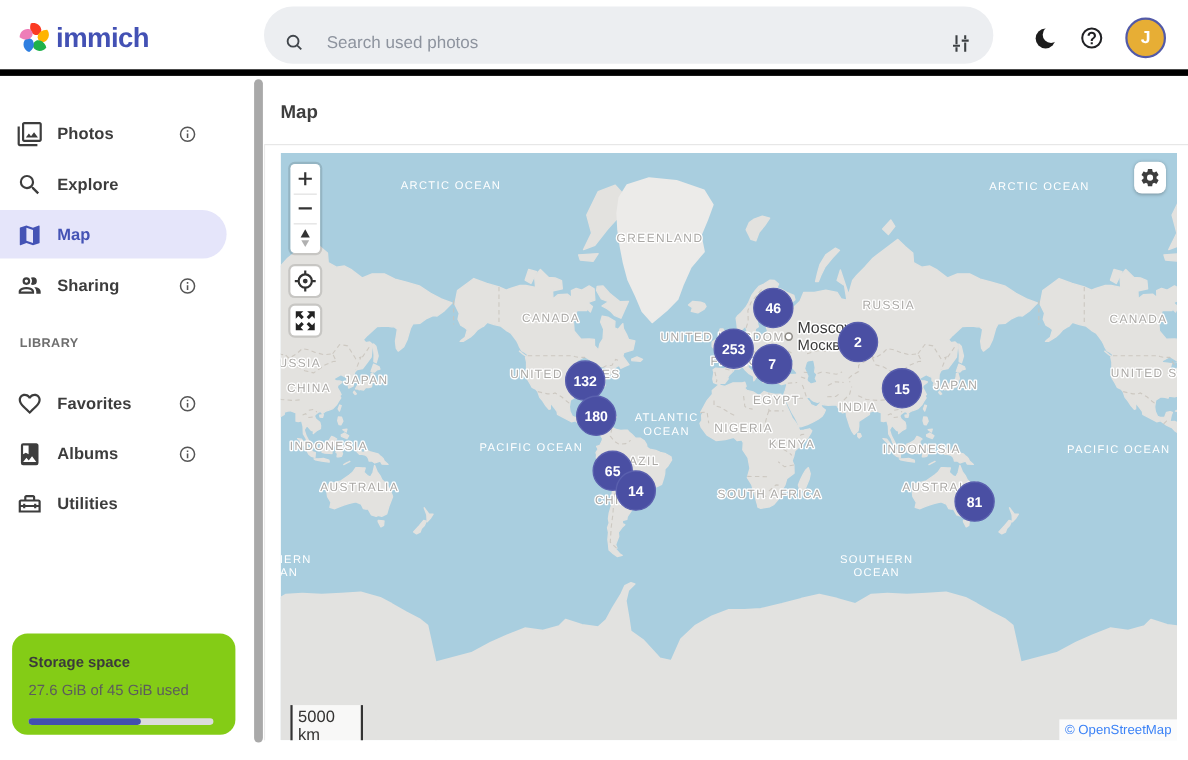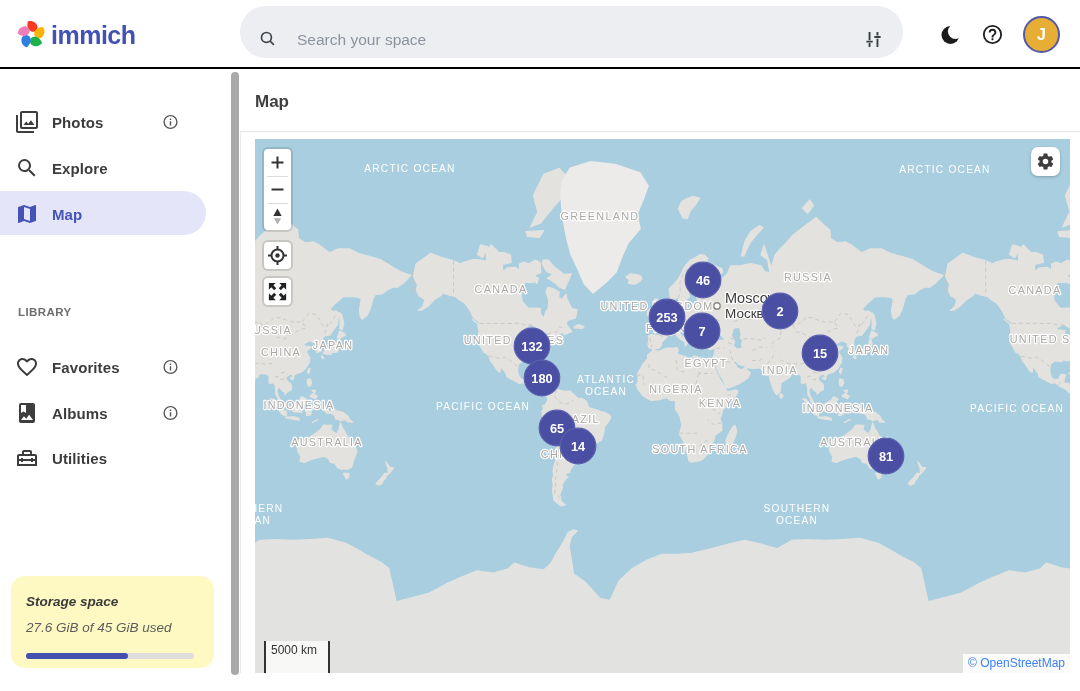--- a/index.html
+++ b/index.html
@@ -1,41 +1,41 @@
 <!DOCTYPE html>
 <html><head>
 <meta charset="utf-8">
 <style>
   * { margin:0; padding:0; box-sizing:border-box; }
   html,body { width:1080px; height:691px; background:#fff; overflow:hidden;
     font-family:"Liberation Sans", sans-serif; }
   
   #nav { position:absolute; left:0; top:0; width:1080px; height:69px; background:#fff;
-    border-bottom:2px solid #000000; }
+    border-bottom:6px solid #000000; }
   #logotxt { position:absolute; left:51px; top:21px; font-size:25px; font-weight:bold;
     color:#4351b4; letter-spacing:-0.5px; }
   #search { position:absolute; left:240px; top:6px; width:663px; height:52px;
     background:#eceef1; border-radius:26px; }
   #search .ph { position:absolute; left:57px; top:25px; font-size:15.5px; color:#8d939e; }
   #avatar { position:absolute; left:1023px; top:16px; width:37px; height:37px; border-radius:50%;
     background:#e7ae35; border:2px solid #525aa8; color:#fff; font-size:16px; font-weight:bold;
     text-align:center; line-height:33px; }
   
   #side { position:absolute; left:0; top:70px; width:240px; height:621px; background:#fff; }
   .row { position:absolute; left:0; width:240px; height:46px; }
   .row .lbl { position:absolute; left:52px; top:50%; transform:translateY(-50%);
     font-size:15px; color:#3c3c3c; font-weight:600; letter-spacing:0.1px;}
   .row svg.ic { position:absolute; left:15px; top:50%; transform:translateY(-50%); }
   .row svg.info { position:absolute; left:162px; top:50%; transform:translateY(-50%); }
   #mappill { position:absolute; left:0; top:121px; width:206px; height:44px;
     background:#e5e5fa; border-radius:0 22px 22px 0; }
   #libhdr { position:absolute; left:18px; top:236px; font-size:11.5px; color:#6e6e6e;
     letter-spacing:0.4px; font-weight:600;}
   #storage { position:absolute; left:11px; top:506px; width:203px; height:92px;
-    background:#fef9c3; border-radius:14px;font-style:italic; }
+    background:#84cc16; border-radius:14px; }
   #storage .t1 { position:absolute; left:15px; top:18px; font-size:13.5px; font-weight:bold; color:#3b3b3b;}
   #storage .t2 { position:absolute; left:15px; top:44px; font-size:13.5px; color:#5c5c5c;}
   #storage .track { position:absolute; left:15px; top:77px; width:168px; height:6px;
     background:#dcdcdc; border-radius:3px;}
   #storage .fill { position:absolute; left:0; top:0; width:102px; height:6px;
     background:#4250af; border-radius:3px;}
   #sbar { position:absolute; left:231px; top:72px; width:8px; height:603px;
     background:#a9a9a9; border-radius:4px; }
   
   #hline { position:absolute; left:240px; top:131px; width:840px; height:1px; background:#e5e5e5;}
@@ -45,21 +45,21 @@
   #map { position:absolute; left:255px; top:139px; width:815px; height:534px; overflow:hidden; }
   .mbtn { position:absolute; background:#fff; box-shadow:0 0 0 2px rgba(0,0,0,0.12); border-radius:4px;}
   #zoomgrp { left:9px; top:10px; width:27px; height:81px; }
   #zoomgrp .sep { position:absolute; left:3px; width:21px; height:1px; background:#ddd;}
   #locate { left:9px; top:103px; width:27px; height:27px; }
   #fullscr { left:9px; top:139px; width:27px; height:27px; }
   #gear { left:776px; top:8px; width:29px; height:29px; border-radius:7px;
     box-shadow:0 1px 3px rgba(0,0,0,0.25);}
   #scale { position:absolute; left:9px; top:502px; width:66px; height:38px;
     background:rgba(255,255,255,0.75); border:2px solid #333; border-top:none;
-    font-size:12px; color:#343332; padding:2px 0 0 5px;}
+    font-size:15px; color:#343332; padding:2px 0 0 5px;}
   #attrib { position:absolute; right:0px; top:515px; height:19px; background:rgba(255,255,255,0.85);
     font-size:12px; color:#3b82f6; padding:2px 5px 0 5px;}
 </style>
 </head>
 <body>
 <div id="map">
 <svg width="815" height="534" viewBox="255 139 815 534" style="position:absolute;left:0;top:0">
 <rect x="255" y="139" width="815" height="534" fill="#a9cedf"></rect>
 <g fill="#e3e2df" stroke="#e3e2df" stroke-width="1.2" stroke-linejoin="round">
 <path d="M121.6 349.7 L116.8 347.8 L115.9 344.6 L116.9 338.6 L116.2 336.2 L118.5 334.6 L127.0 335.4 L128.1 332.7 L128.3 330.0 L126.2 326.7 L122.8 325.6 L127.1 321.8 L130.2 321.8 L132.3 319.0 L135.1 317.8 L137.2 313.4 L140.3 312.4 L141.9 307.6 L141.9 304.7 L144.1 301.7 L145.7 305.2 L144.7 309.1 L146.2 310.4 L148.4 310.2 L150.8 311.7 L154.2 310.2 L157.7 310.4 L161.1 307.9 L161.0 304.1 L165.8 301.1 L164.5 297.4 L171.3 296.5 L174.6 295.4 L171.3 293.6 L166.1 294.5 L163.8 295.7 L161.4 293.0 L159.5 285.7 L166.0 278.2 L166.1 276.1 L162.7 277.2 L160.2 281.7 L158.0 285.7 L157.0 288.9 L156.4 293.3 L157.4 297.1 L154.8 298.8 L154.2 303.6 L151.6 305.7 L148.8 306.0 L147.5 302.5 L146.2 298.3 L145.6 296.5 L144.1 297.7 L141.7 300.3 L138.3 298.8 L137.8 293.3 L137.2 289.3 L138.6 287.0 L141.9 284.1 L146.0 279.3 L148.5 275.0 L151.4 268.6 L154.6 264.1 L157.9 260.4 L162.3 258.2 L168.1 254.6 L172.0 255.0 L175.7 258.2 L174.3 261.6 L178.8 263.3 L183.1 265.8 L189.6 268.6 L190.7 272.4 L186.8 275.4 L184.5 278.6 L181.4 280.3 L181.2 284.1 L183.6 282.4 L186.2 279.7 L189.0 279.7 L195.2 273.9 L198.6 265.8 L208.3 265.8 L218.6 263.7 L228.9 265.8 L232.6 271.7 L237.8 272.8 L235.6 259.5 L228.9 255.0 L231.9 245.4 L239.3 267.8 L243.0 255.0 L246.7 250.4 L254.1 242.9 L261.5 234.7 L273.3 225.6 L284.1 217.6 L291.0 224.3 L297.7 229.9 L298.4 238.6 L305.8 242.9 L313.2 241.8 L319.8 245.4 L329.4 252.7 L338.3 248.9 L349.4 248.9 L359.0 253.7 L369.4 256.4 L381.2 259.9 L391.5 266.6 L401.1 271.7 L410.9 275.4 L404.1 282.4 L397.4 287.3 L393.7 287.0 L387.8 289.6 L381.9 293.9 L375.3 294.5 L373.1 298.6 L371.6 303.6 L370.1 308.9 L367.1 315.2 L362.0 319.2 L360.2 316.4 L359.5 310.2 L360.5 304.1 L361.2 299.4 L358.3 297.1 L356.1 297.1 L351.6 296.5 L342.8 296.8 L339.1 300.3 L333.9 304.9 L330.2 308.9 L332.4 311.4 L336.1 310.9 L338.8 313.2 L338.0 318.8 L337.4 324.7 L333.4 330.2 L329.6 335.2 L324.9 336.0 L322.9 337.6 L321.8 340.2 L321.2 348.2 L320.9 351.1 L317.0 352.8 L316.4 349.7 L317.3 348.0 L315.3 346.0 L315.1 343.1 L313.5 342.5 L309.9 340.6 L304.3 343.7 L303.6 345.0 L305.8 346.3 L308.5 346.3 L311.0 347.1 L310.4 348.0 L307.0 350.4 L306.7 352.4 L308.8 356.0 L310.1 358.6 L308.8 359.8 L309.8 361.7 L307.7 364.9 L305.9 368.0 L302.6 371.4 L299.7 372.6 L297.8 373.2 L295.3 374.3 L293.1 376.2 L292.1 374.5 L290.0 374.3 L286.4 376.9 L286.0 378.8 L287.3 381.1 L290.7 383.9 L291.5 386.9 L291.3 389.7 L287.8 391.5 L284.8 394.2 L285.0 391.9 L282.9 391.2 L279.1 386.8 L276.5 390.7 L278.3 396.3 L282.9 405.1 L279.6 402.8 L278.2 398.5 L275.8 394.5 L275.5 387.5 L274.2 382.5 L271.1 383.3 L269.1 382.9 L269.1 375.4 L266.3 374.3 L263.8 373.4 L261.5 373.7 L258.5 374.6 L258.4 376.7 L254.1 379.4 L248.6 383.1 L248.6 387.4 L248.0 391.6 L244.5 394.9 L242.2 391.6 L240.6 387.9 L237.5 378.3 L237.2 374.5 L233.7 375.3 L231.9 373.2 L233.5 372.1 L230.7 371.0 L229.7 370.6 L228.5 368.0 L224.5 368.2 L221.0 368.5 L217.1 368.0 L214.6 367.5 L213.6 365.2 L210.9 365.7 L207.7 364.7 L205.7 363.4 L203.8 361.2 L202.2 361.0 L201.8 361.3 L201.5 362.7 L204.0 365.5 L205.0 367.7 L206.2 368.3 L210.0 370.0 L213.3 366.7 L215.3 370.5 L218.3 372.7 L216.8 376.1 L215.3 378.3 L211.7 381.1 L207.1 383.6 L201.9 386.0 L196.4 387.9 L194.2 388.0 L193.0 384.2 L190.8 379.8 L187.7 374.6 L185.3 369.8 L182.8 363.9 L181.5 361.2 L180.6 358.1 L181.8 354.9 L183.0 350.6 L183.4 348.2 L178.4 349.7 L175.1 348.2 L172.9 348.4 L170.3 347.8 L168.8 345.4 L169.4 341.4 L164.9 341.2 L163.3 342.2 L163.9 344.5 L164.9 346.2 L161.7 347.8 L161.0 344.3 L158.6 341.6 L158.0 338.4 L155.8 336.2 L152.8 333.5 L150.0 331.0 L148.1 331.5 L148.0 333.8 L150.3 336.2 L153.4 338.4 L157.3 342.0 L155.0 343.3 L154.5 344.6 L153.1 346.2 L153.0 342.2 L150.6 340.6 L148.5 339.4 L145.4 336.4 L143.1 333.3 L139.5 335.6 L135.8 335.2 L134.4 337.6 L130.7 341.2 L129.5 343.1 L129.9 344.5 L126.8 348.4 L123.4 348.4 Z"></path>
@@ -330,21 +330,21 @@
     <use href="#petal" fill="#ffb400" transform="rotate(80)"></use>
     <use href="#petal" fill="#1fb24b" transform="rotate(152)"></use>
     <use href="#petal" fill="#2f7fe0" transform="rotate(224)"></use>
     <use href="#petal" fill="#ee7db8" transform="rotate(296)"></use>
   </svg>
   <div id="logotxt">immich</div>
   <div id="search">
     <svg width="17" height="17" viewBox="0 0 24 24" style="position:absolute;left:19px;top:24px">
       <path fill="none" stroke="#41464c" stroke-width="2.4" d="M10.5 3.5 a7 7 0 1 0 0 14 a7 7 0 0 0 0 -14 M15.8 15.8 L21 21"></path>
     </svg>
-    <div class="ph">Search your space</div>
+    <div class="ph">Search used photos</div>
     <svg width="19" height="19" viewBox="0 0 24 24" style="position:absolute;left:624px;top:24px">
       <g stroke="#3c4043" stroke-width="2.4" fill="none">
         <path d="M7 2.5 v10.5 M7 16.5 v5 M17 2.5 v4.5 M17 11 v10.5"></path>
         <path d="M3 14.7 h8 M13 8.8 h8"></path>
       </g>
     </svg>
   </div>
   <svg width="22" height="22" viewBox="0 0 22 22" style="position:absolute;left:940px;top:24px">
     <defs>
         <mask id="mmoon">
@@ -375,20 +375,29 @@
         <path fill="#3d3d3d" d="M9.5,3A6.5,6.5 0 0,1 16,9.5C16,11.11 15.41,12.59 14.44,13.73L14.71,14H15.5L20.5,19L19,20.5L14,15.5V14.71L13.73,14.44C12.59,15.41 11.11,16 9.5,16A6.5,6.5 0 0,1 3,9.5A6.5,6.5 0 0,1 9.5,3M9.5,5C7,5 5,7 5,9.5C5,12 7,14 9.5,14C12,14 14,12 14,9.5C14,7 12,5 9.5,5Z"></path>
       </svg>
     <div class="lbl" style="color:#3c3c3c">Explore</div>
   </div>
   <div class="row" style="top:121px">
     <svg class="ic" width="24" height="24" viewBox="0 0 24 24">
         <path fill="#4453b5" d="M15,19L9,16.89V5L15,7.11M20.5,3C20.44,3 20.39,3 20.34,3L15,5.1L9,3L3.36,4.9C3.15,4.97 3,5.15 3,5.38V20.5A0.5,0.5 0 0,0 3.5,21C3.55,21 3.61,21 3.66,20.97L9,18.9L15,21L20.64,19.1C20.85,19 21,18.85 21,18.62V3.5A0.5,0.5 0 0,0 20.5,3Z"></path>
       </svg>
     <div class="lbl" style="color:#4453b5">Map</div>
   </div>
+  <div class="row" style="top:167px">
+    <svg class="ic" width="24" height="24" viewBox="0 0 24 24">
+        <path fill="#3d3d3d" d="M13.07 10.41A5 5 0 0 0 13.07 4.59A3.39 3.39 0 0 1 15 4A3.5 3.5 0 0 1 15 11A3.39 3.39 0 0 1 13.07 10.41M5.5 7.5A3.5 3.5 0 1 1 9 11A3.5 3.5 0 0 1 5.5 7.5M7.5 7.5A1.5 1.5 0 1 0 9 6A1.5 1.5 0 0 0 7.5 7.5M16 17V19H2V17S2 13 9 13 16 17 16 17M14 17C13.86 16.22 12.67 15 9 15S4.07 16.31 4 17M15.95 13A5.32 5.32 0 0 1 18 17V19H22V17S22 13.37 15.94 13Z"></path>
+      </svg>
+    <div class="lbl" style="color:#3c3c3c">Sharing</div>
+    <svg class="info" width="17" height="17" viewBox="0 0 24 24">
+        <path fill="#555" d="M11,9H13V7H11M12,20C7.59,20 4,16.41 4,12C4,7.59 7.59,4 12,4C16.41,4 20,7.59 20,12C20,16.41 16.41,20 12,20M12,2A10,10 0 0,0 2,12A10,10 0 0,0 12,22A10,10 0 0,0 22,12A10,10 0 0,0 12,2M11,17H13V11H11V17Z"></path>
+      </svg>
+  </div>
   <div class="row" style="top:274px">
     <svg class="ic" width="24" height="24" viewBox="0 0 24 24">
         <path fill="#3d3d3d" d="M12.1 18.55L12 18.65L11.89 18.55C7.14 14.24 4 11.39 4 8.5C4 6.5 5.5 5 7.5 5C9.04 5 10.54 6 11.07 7.36H12.93C13.46 6 14.96 5 16.5 5C18.5 5 20 6.5 20 8.5C20 11.39 16.86 14.24 12.1 18.55M16.5 3C14.76 3 13.09 3.81 12 5.08C10.91 3.81 9.24 3 7.5 3C4.42 3 2 5.41 2 8.5C2 12.27 5.4 15.36 10.55 20.03L12 21.35L13.45 20.03C18.6 15.36 22 12.27 22 8.5C22 5.41 19.58 3 16.5 3Z"></path>
       </svg>
     <div class="lbl" style="color:#3c3c3c">Favorites</div>
     <svg class="info" width="17" height="17" viewBox="0 0 24 24">
         <path fill="#555" d="M11,9H13V7H11M12,20C7.59,20 4,16.41 4,12C4,7.59 7.59,4 12,4C16.41,4 20,7.59 20,12C20,16.41 16.41,20 12,20M12,2A10,10 0 0,0 2,12A10,10 0 0,0 12,22A10,10 0 0,0 22,12A10,10 0 0,0 12,2M11,17H13V11H11V17Z"></path>
       </svg>
   </div>
   <div class="row" style="top:320px">

